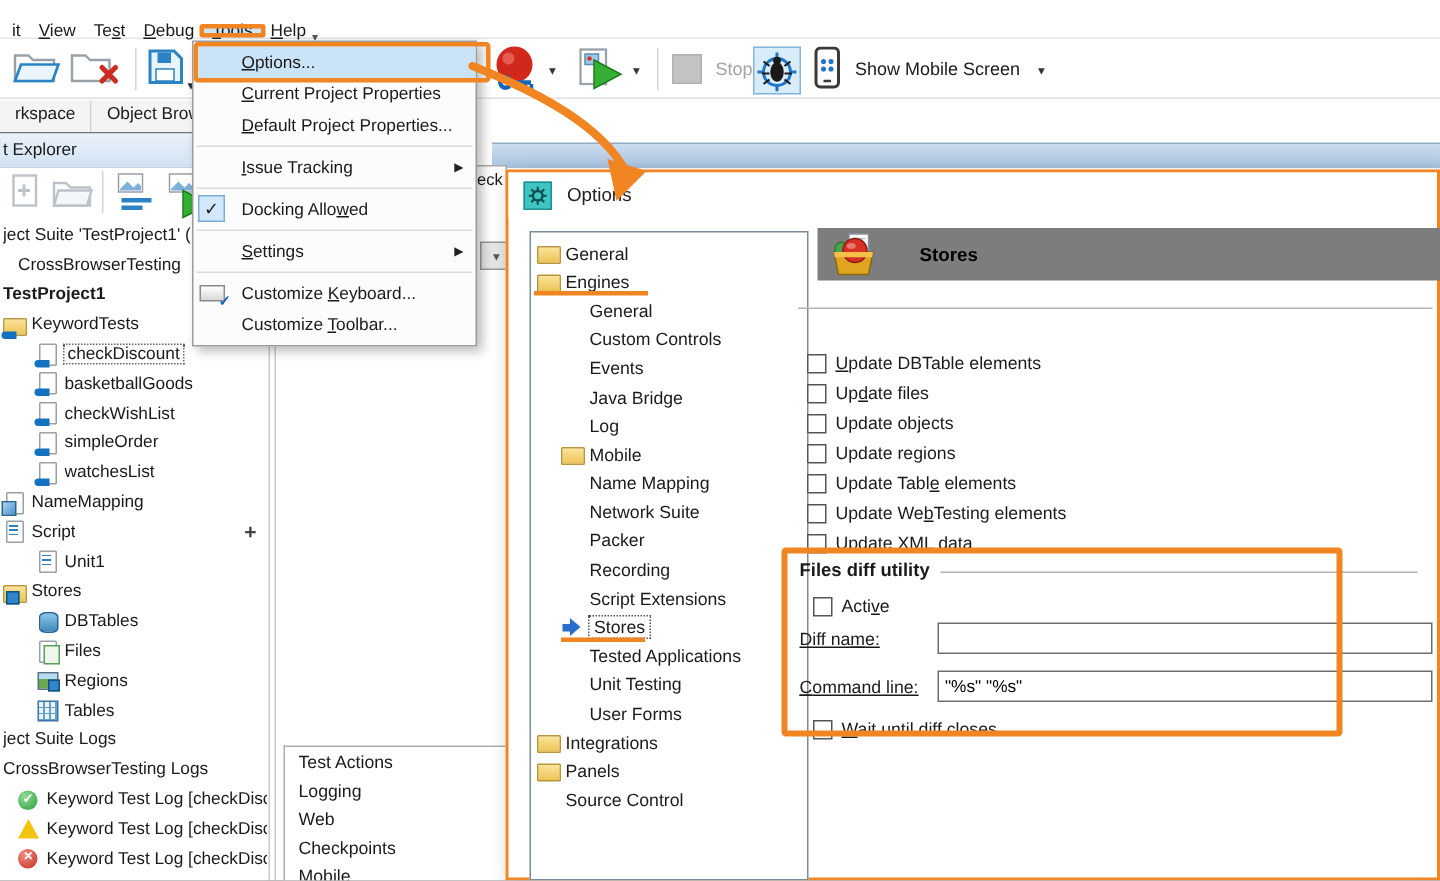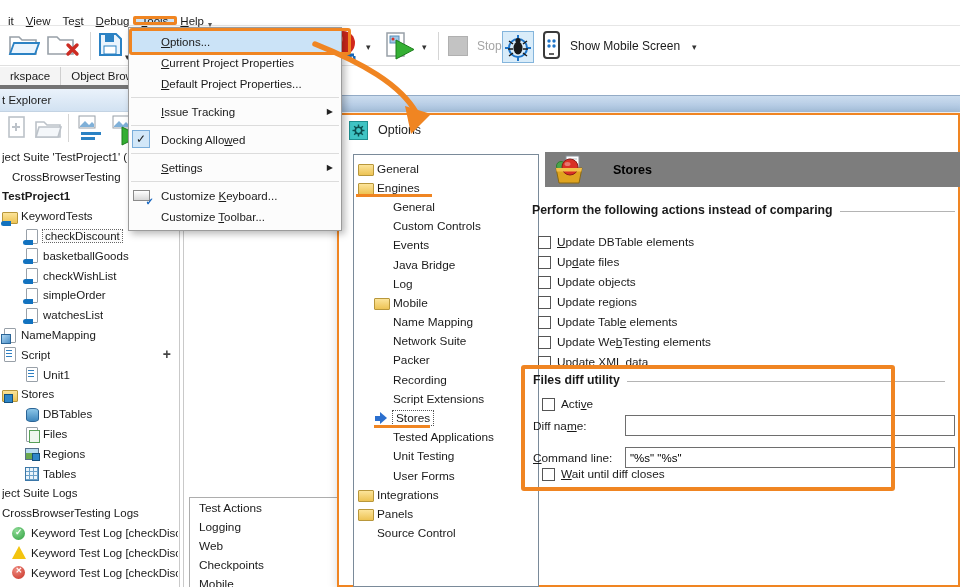--- a/index.html
+++ b/index.html
@@ -20,21 +20,21 @@
   .toolbar{position:absolute;left:0;top:27px;width:960px;height:39px;background:#fff;border-bottom:1px solid #e0e0e0;z-index:2;}
   .tbtn{position:absolute;display:flex;align-items:center;justify-content:center;}
   .tsep{position:absolute;top:5px;width:1px;height:28px;background:#d5d5d5;}
   .dd{position:absolute;font-size:9px;color:#333;}
   .stopbox{position:absolute;left:448px;top:9px;width:20px;height:20px;background:#c3c3c3;border:1px solid #b0b0b0;}
   .stoplbl{position:absolute;left:477px;top:12px;color:#a4a4a4;font-size:12px;}
   .bugbox{position:absolute;left:502px;top:4px;width:32px;height:32px;background:#d9ecf9;border:1px solid #84b5dc;display:flex;align-items:center;justify-content:center;}
   .showmobile{position:absolute;left:570px;top:12px;font-size:12px;color:#1a1a1a;}
 
   
-  .tabsrow{position:absolute;left:0;top:67px;width:178px;height:22px;background:#ededed;border-bottom:4px solid #737373;display:flex;font-size:11.5px;}
+  .tabsrow{position:absolute;left:0;top:67px;width:178px;height:22px;background:#ededed;border-bottom:1px solid #737373;display:flex;font-size:11.5px;}
   .ltab{padding:3px 10px 0 10px;border-right:1px solid #cfcfcf;background:#f4f4f4;white-space:nowrap;overflow:hidden;}
   .phead{position:absolute;left:0;top:89px;width:178px;height:23px;background:linear-gradient(#eaf2fb,#d2e2f2);border-bottom:1px solid #c3d3e3;display:flex;align-items:center;font-size:11.5px;padding-left:2px;}
   .hbtn{width:22px;height:17px;border:1px solid #93b2cd;background:linear-gradient(#fdfeff,#ddeaf6);font-size:10px;display:flex;align-items:center;justify-content:center;margin-left:5px;color:#245;}
   .hbtn.q{margin-left:auto;}
   .ptoolbar{position:absolute;left:0;top:112px;width:178px;height:35px;background:#fff;}
   .pico{position:absolute;top:2px;}
   .ltreewrap{position:absolute;left:0;top:147px;width:178px;height:440px;overflow:hidden;background:#fff;font-size:11.5px;}
   .trow{display:flex;align-items:center;height:19.8px;position:relative;white-space:nowrap;}
   .trow .lbl{overflow:hidden;}
   .ltreewrap .ind0{padding-left:2px;}
@@ -71,21 +71,21 @@
   
   .vline{position:absolute;top:89px;bottom:0;width:1px;background:#c9c9c9;z-index:1;}
   .opslist{position:absolute;left:189px;top:497px;width:148px;height:90px;border-top:1px solid #adadad;border-left:1px solid #adadad;background:#fff;z-index:2;font-size:11.8px;}
   .opsrow{height:19px;display:flex;align-items:center;padding-left:9px;}
   .bluechip{position:absolute;left:197px;top:226px;width:13px;height:3px;background:#1e85d2;z-index:1;}
   .backbar{position:absolute;left:328px;top:95px;width:632px;height:17px;background:linear-gradient(#cbdcee,#a9c3e0);border-top:1px solid #93abc6;z-index:1;}
   .ecktab{position:absolute;left:314px;top:110px;width:24px;height:21px;background:#fff;border:1px solid #aaa;border-bottom:none;font-size:11px;padding:3px 0 0 3px;z-index:4;}
   .combo{position:absolute;left:320px;top:161px;width:22px;height:19px;background:#e6e6e6;border:1px solid #999;color:#555;font-size:9px;display:flex;align-items:center;justify-content:center;z-index:5;}
 
   
-  .toolsmenu{position:absolute;left:128px;top:27px;width:214px;background:#fcfcfc;border:1px solid #9b9b9b;box-shadow:3px 3px 7px rgba(0,0,0,.28);padding:3px 0;z-index:30;font-size:11.5px;}
+  .toolsmenu{position:absolute;left:128px;top:27px;width:190px;background:#fcfcfc;border:1px solid #9b9b9b;box-shadow:3px 3px 7px rgba(0,0,0,.28);padding:3px 0;z-index:30;font-size:11.5px;}
   .mrow{height:21px;display:flex;align-items:center;position:relative;padding:0 8px 0 32px;white-space:nowrap;}
   .mrow.highlight{background:#cbe3f7;}
   .mrow.annotated::after{content:'';position:absolute;inset:-3px -10px -3px 0;border:3px solid var(--orange);border-radius:3px;pointer-events:none;}
   .msep{height:1px;background:#dcdcdc;margin:3px 2px;}
   .mi-check{display:none;position:absolute;left:3px;top:1px;width:18px;height:18px;background:#d2e7f8;border:1px solid #7aadda;}
   .mi-check::before{content:'✓';display:block;text-align:center;line-height:17px;font-size:12px;color:#222;}
   .mrow.checked .mi-check{display:block;}
   .mi-kbd{display:none;position:absolute;left:4px;top:5px;width:17px;height:11px;border:1px solid #8a8a8a;background:linear-gradient(#fff,#d8d8d8);}
   .mi-kbd::before{content:'✓';position:absolute;right:-5px;bottom:-7px;color:#1565c0;font-size:10px;font-weight:bold;}
   .mrow.kbicon .mi-kbd{display:block;}
@@ -109,25 +109,25 @@
   .dheader .dhlbl{font-weight:bold;font-size:12.5px;margin-left:26px;color:#000;}
   .dhicon{margin-left:8px;width:34px;height:30px;}
   .grp{position:absolute;display:flex;align-items:center;gap:7px;font-weight:bold;font-size:12.3px;}
   .grp .rule{flex:1;height:1px;background:#b4b4b4;margin-top:2px;}
   .g1{left:193px;top:88px;width:423px;}
   .g2{left:194px;top:258px;width:412px;}
   .cbcol{position:absolute;left:199px;top:114px;}
   .cbrow{display:flex;align-items:flex-end;height:20px;font-size:11.8px;white-space:nowrap;}
   .cb{width:13px;height:13px;background:#fff;border:1px solid #555;margin-right:6px;flex:none;}
   .pos-active{position:absolute;left:203px;top:276px;}
-  .pos-wait{position:absolute;left:203px;top:346px;}
+  .pos-wait{position:absolute;left:203px;top:358px;}
   .frow{position:absolute;display:flex;align-items:center;font-size:11.8px;}
   .pos-diff{left:194px;top:300px;}
   .pos-cmd{left:194px;top:332px;}
-  .flbl{width:92px;flex:none;}
+  .flbl{width:92px;flex:none;text-decoration:underline;}
   .fld{width:330px;height:21px;border:1px solid #6e6e6e;background:#fff;font-family:"Liberation Sans",sans-serif;font-size:11.5px;padding:0 4px;border-radius:0;outline:none;}
 
   
   .ann-files{position:absolute;left:521px;top:365px;width:374px;height:126px;border:4px solid var(--orange);border-radius:3px;z-index:40;pointer-events:none;}
   .ann-arrow{position:absolute;left:305px;top:34px;width:130px;height:104px;z-index:40;pointer-events:none;}
   u{text-decoration:underline;}
 </style>
 </head>
 <body>
 
@@ -564,21 +564,20 @@
             <circle cx="8" cy="11" r="4.5" fill="#4aa34a" stroke="#2e7d32"></circle>
             <circle cx="17" cy="12" r="8" fill="#d93025" stroke="#8c1d18"></circle>
             <ellipse cx="14.5" cy="9" rx="3" ry="2" fill="#ffffff" opacity="0.35"></ellipse>
             <path d="M3 13 L29 13 L28.4 16.5 L3.6 16.5 Z" fill="#f3c04a"></path>
           </svg>
       </span>
       <span class="dhlbl">Stores</span>
     </div>
 
     <div class="grp g1">
-      <span>Perform the following actions instead of comparing</span>
       <span class="rule"></span>
     </div>
 
     <div class="cbcol">
 
         <label class="cbrow">
           <span class="cb"></span>
           <span><u>U</u>pdate DBTable elements</span>
         </label>
 

